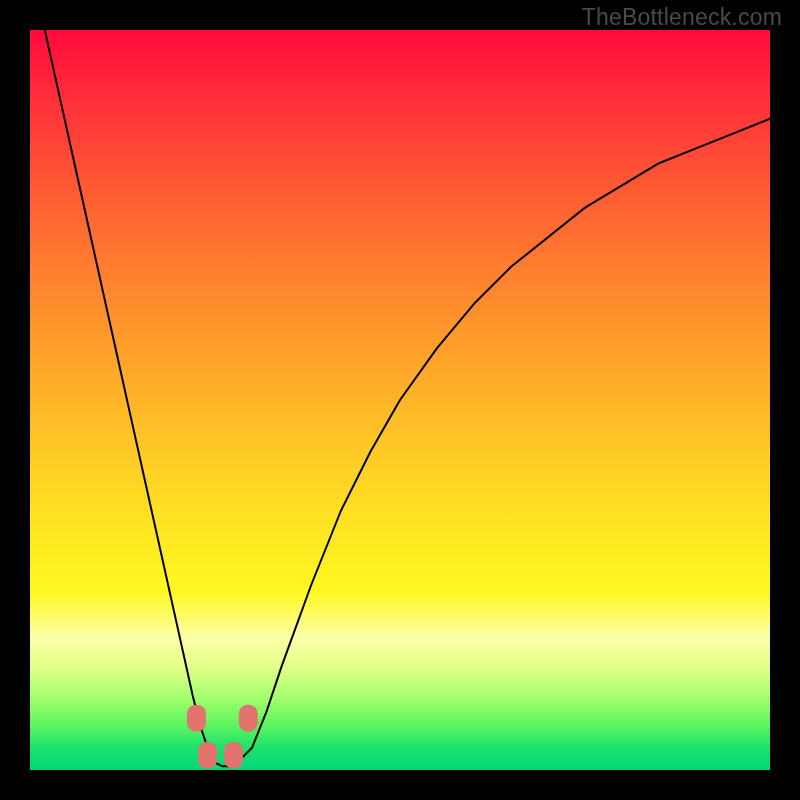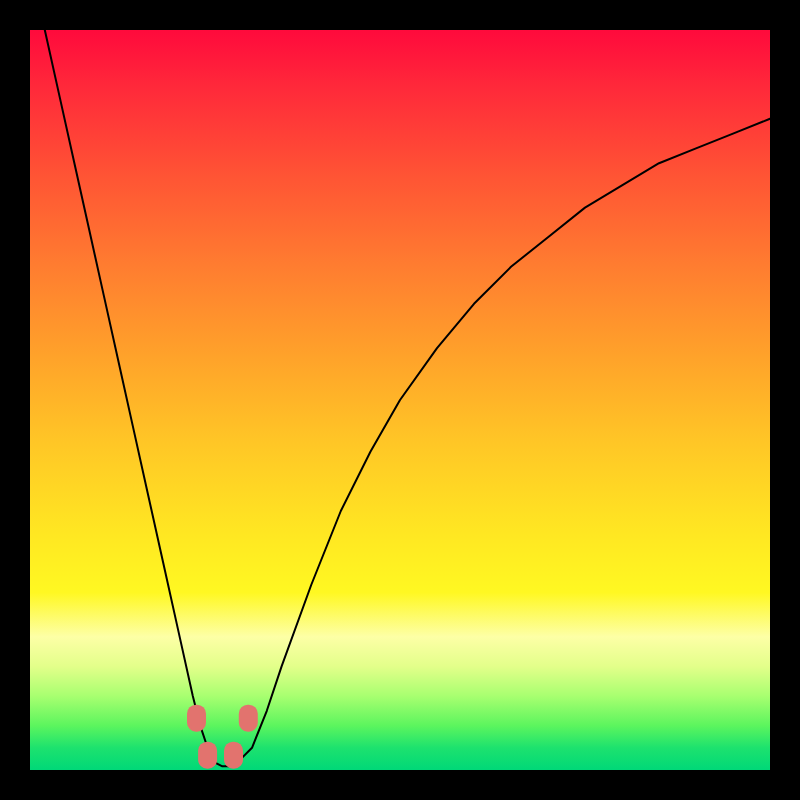--- a/index.html
+++ b/index.html
@@ -64,20 +64,21 @@
   }
   .marker {
     fill: #e2736e;
     stroke: none;
   }
 </style>
 </head>
 <body>
 
 <div class="frame">
+  <div class="watermark">TheBottleneck.com</div>
 
   <div class="plot">
     <svg class="curve" viewBox="0 0 740 740">
       <path id="curve-path" fill="none" stroke="#000000" stroke-width="2" stroke-linecap="round" stroke-linejoin="round" d="M14.8 0.0 L29.6 66.6 L44.4 133.2 L59.2 199.8 L74.0 266.4 L88.8 333.0 L103.6 399.6 L118.4 466.2 L133.2 532.8 L148.0 599.4 L162.8 666.0 L170.2 695.6 L177.6 717.8 L185.0 732.6 L192.4 736.3 L199.8 736.3 L207.2 732.6 L222.0 717.8 L236.8 680.8 L251.6 636.4 L281.2 555.0 L310.8 481.0 L340.4 421.8 L370.0 370.0 L407.0 318.2 L444.0 273.8 L481.0 236.8 L518.0 207.2 L555.0 177.6 L592.0 155.4 L629.0 133.2 L666.0 118.4 L703.0 103.6 L740.0 88.8"></path>
       <g id="markers">
           <rect x="157.0" y="674.7" width="19" height="27" rx="9" ry="9" class="marker" fill="#e2736e"></rect>
           <rect x="168.1" y="711.7" width="19" height="27" rx="9" ry="9" class="marker" fill="#e2736e"></rect>
           <rect x="194.0" y="711.7" width="19" height="27" rx="9" ry="9" class="marker" fill="#e2736e"></rect>
           <rect x="208.8" y="674.7" width="19" height="27" rx="9" ry="9" class="marker" fill="#e2736e"></rect>
         </g>

